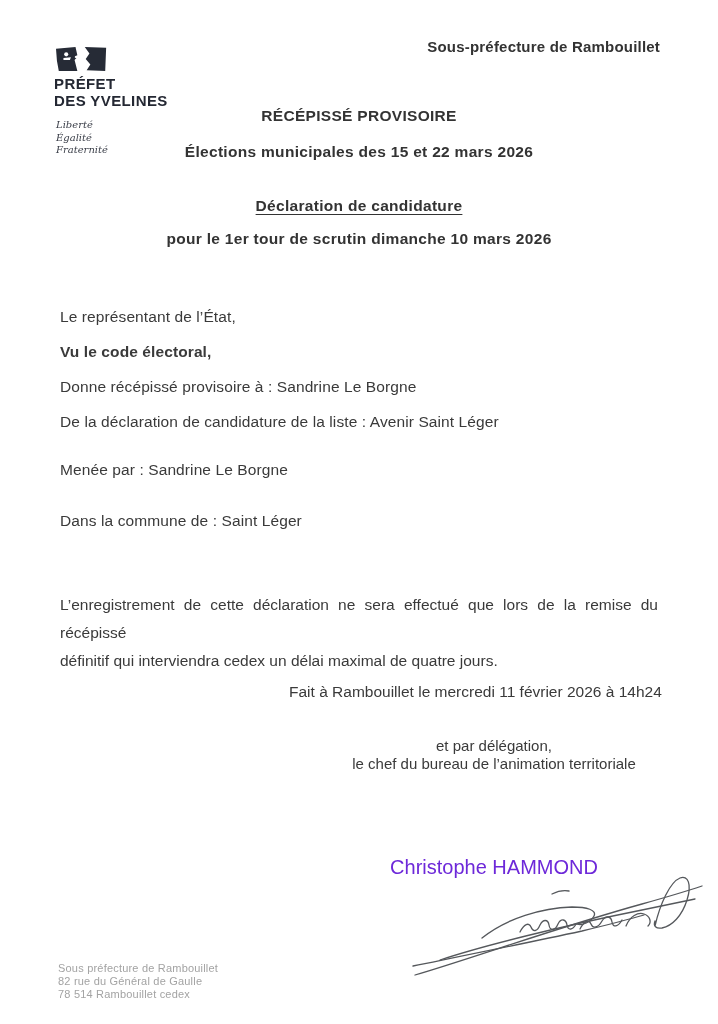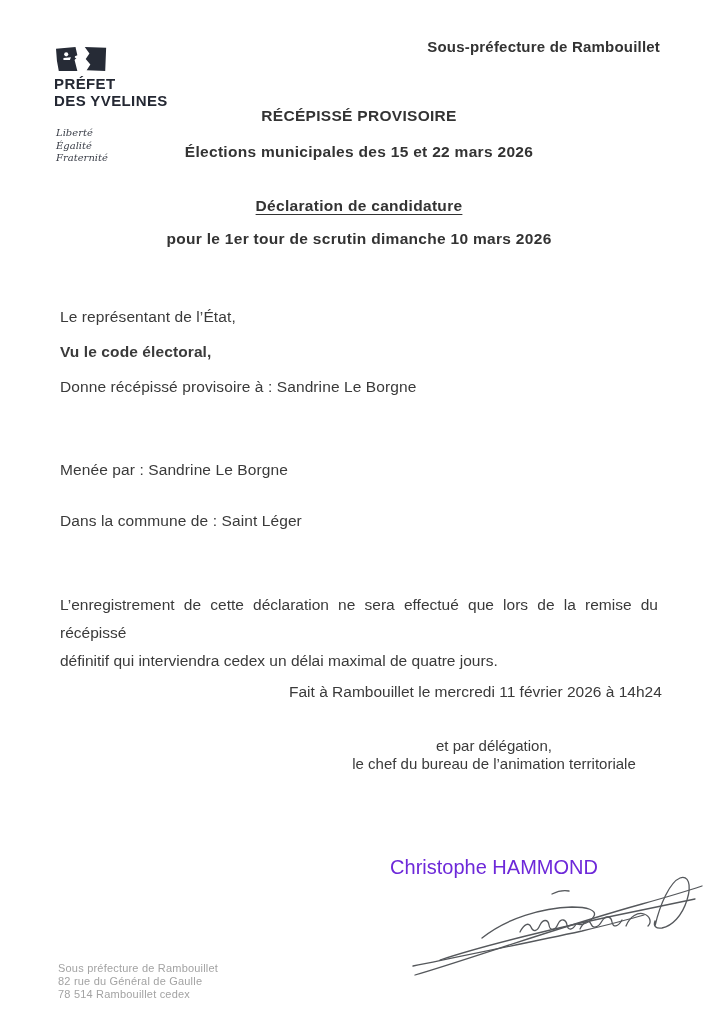--- a/index.html
+++ b/index.html
@@ -36,21 +36,21 @@
   .logo-mark { display: block; width: 56px; height: 26px; }
   .logo-title {
     margin-top: 3px;
     font-size: 15px;
     font-weight: bold;
     color: #242833;
     letter-spacing: 0.4px;
     line-height: 17px;
   }
   .logo-motto {
-    margin-top: 18px;
+    margin-top: 10px;
     margin-left: 2px;
     font-family: "DejaVu Serif", serif;
     font-style: italic;
     font-size: 10px;
     color: #3d414b;
     line-height: 12.5px;
   }
   
   .title-line {
     position: absolute;
@@ -165,20 +165,21 @@
   </div>
 
   <div class="title-line t-main">RÉCÉPISSÉ PROVISOIRE</div>
   <div class="title-line t-sub">Élections municipales des 15 et 22 mars 2026</div>
   <div class="title-line t-declaration">Déclaration de candidature</div>
   <div class="title-line t-round">pour le 1er tour de scrutin dimanche 10 mars 2026</div>
 
   <div class="body-line b1">Le représentant de l’État,</div>
   <div class="body-line b2">Vu le code électoral,</div>
   <div class="body-line b3">Donne récépissé provisoire à : Sandrine Le Borgne</div>
+  <div class="body-line b4">De la déclaration de candidature de la liste : Avenir Saint Léger</div>
   <div class="body-line b5">Menée par : Sandrine Le Borgne</div>
   <div class="body-line b6">Dans la commune de : Saint Léger</div>
 
   <div class="paragraph">
     <span class="just">L’enregistrement de cette déclaration ne sera effectué que lors de la remise du récépissé</span>
     <span>définitif qui interviendra cedex un délai maximal de quatre jours.</span>
   </div>
 
   <div class="dateline">Fait à Rambouillet le mercredi 11 février 2026 à 14h24</div>
 

